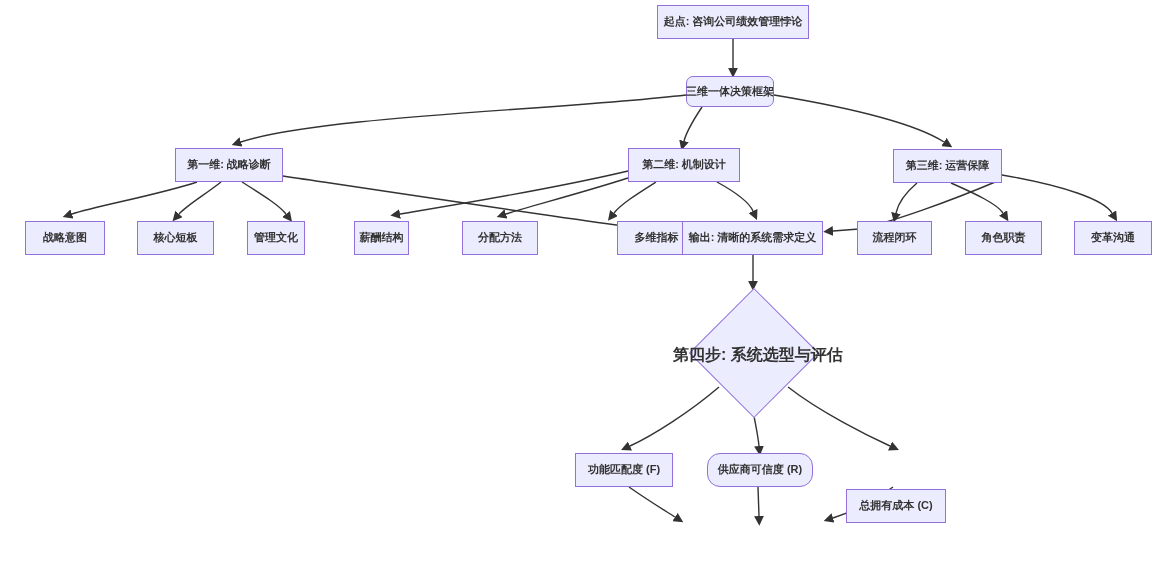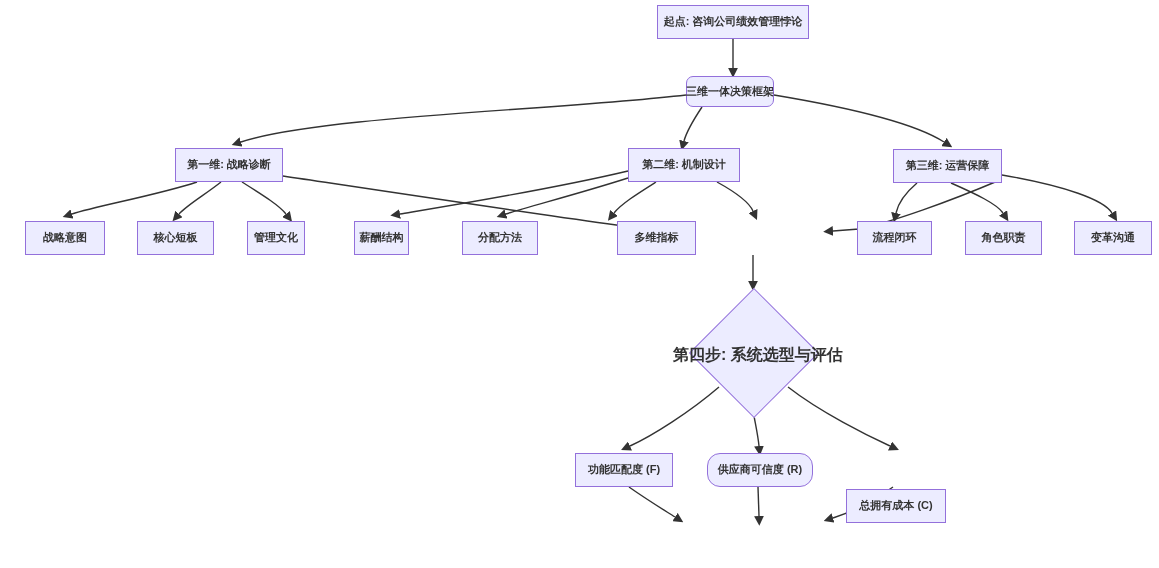--- a/index.html
+++ b/index.html
@@ -87,20 +87,21 @@
   <div class="node rounded n-framework">三维一体决策框架</div>
   <div class="node n-dim1">第一维: 战略诊断</div>
   <div class="node n-dim3">第三维: 运营保障</div>
   <div class="node n-dim2">第二维: 机制设计</div>
   <div class="node n-s1">战略意图</div>
   <div class="node n-s2">核心短板</div>
   <div class="node n-s3">管理文化</div>
   <div class="node n-m1">薪酬结构</div>
   <div class="node n-m2">分配方法</div>
   <div class="node n-m3">多维指标</div>
+  <div class="node n-output">输出: 清晰的系统需求定义</div>
   <div class="node n-o1">流程闭环</div>
   <div class="node n-o2">角色职责</div>
   <div class="node n-o3">变革沟通</div>
   <div class="diamond-shape"></div>
   <div class="diamond-label">第四步: 系统选型与评估</div>
   <div class="node n-f">功能匹配度 (F)</div>
   <div class="node n-r">供应商可信度 (R)</div>
   <div class="node n-c">总拥有成本 (C)</div>
 
 </div>

